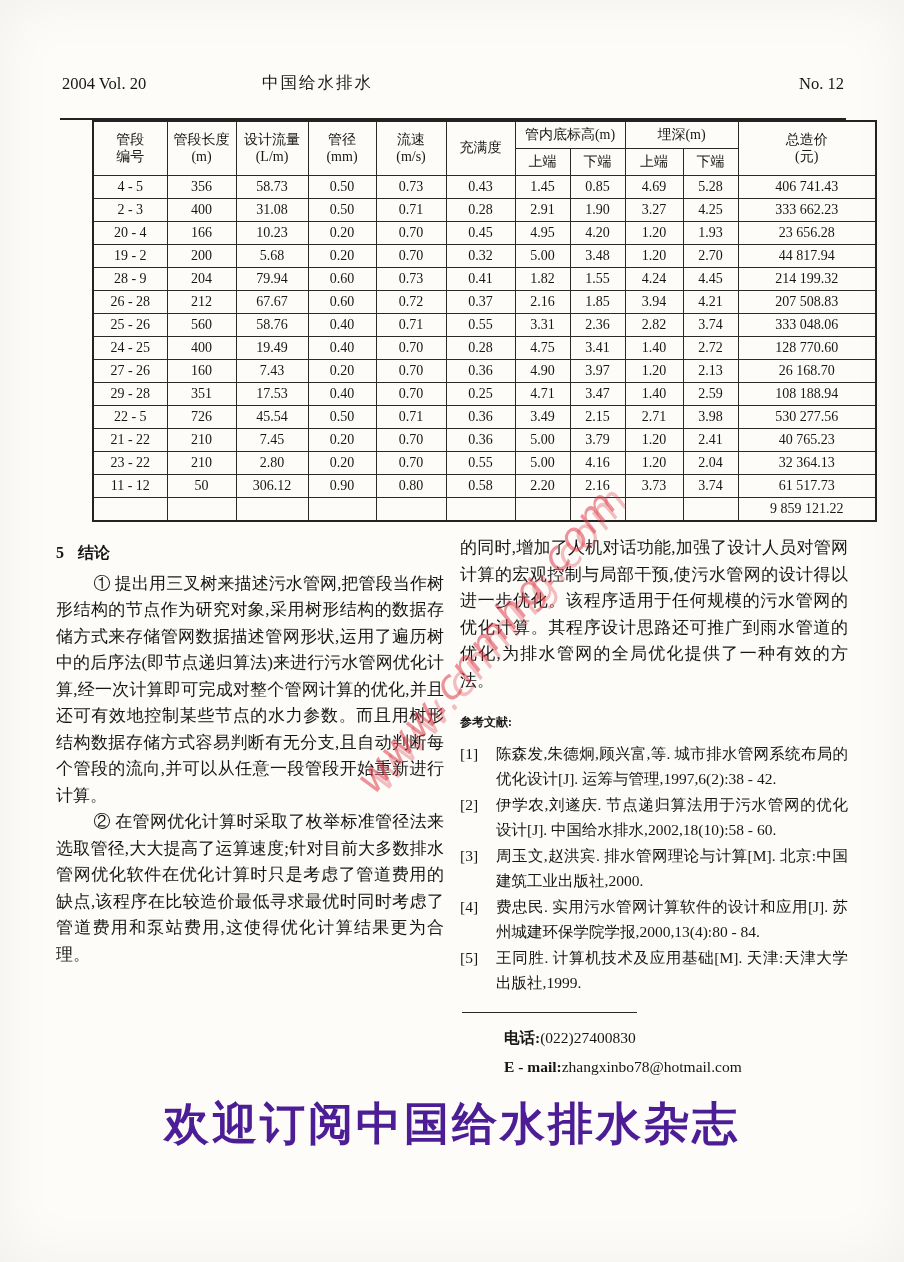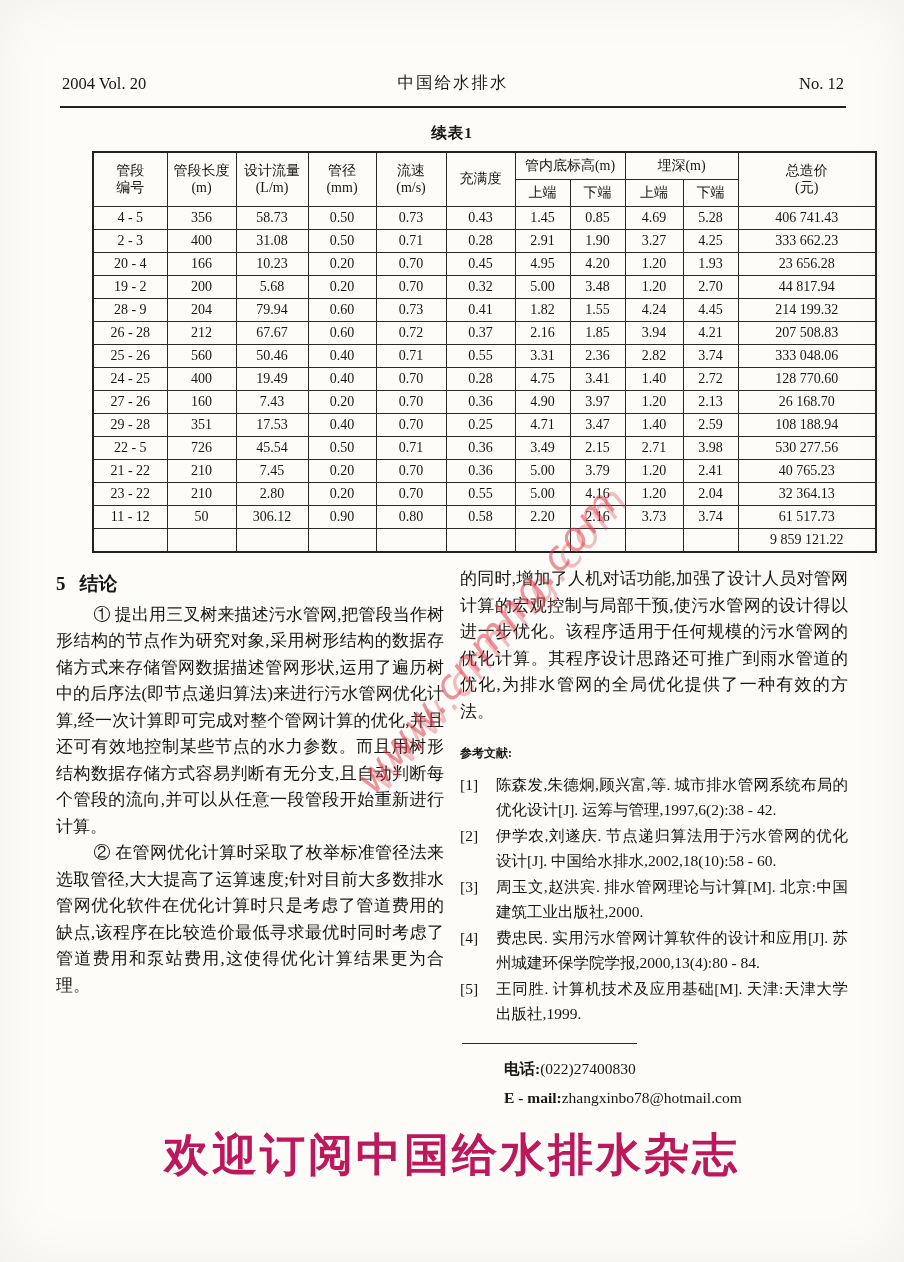--- a/index.html
+++ b/index.html
@@ -3,56 +3,56 @@
 <meta charset="utf-8">
 <style>
   html,body { margin:0; padding:0; background:#e8e6e1; }
   .page {
     position:relative; width:904px; height:1262px; margin:0 auto;
     background:#fdfcf8; overflow:hidden;
     font-family:"Liberation Serif","DejaVu Serif",serif; color:#161616;
     box-shadow: inset 0 0 60px rgba(0,0,0,0.05);
   }
   
-  .journal-header { display:flex; align-items:flex-end; padding:72px 60px 12px 62px; font-size:16.5px; }
+  .journal-header { display:flex; align-items:flex-end; padding:72px 60px 24px 62px; font-size:16.5px; }
   .jh-left  { width:200px; text-align:left;  }
-  .jh-center{ flex:1; text-align:center; letter-spacing:2px; }
+  .jh-center{ flex:1; text-align:left; letter-spacing:2px; }
   .jh-right { width:200px; text-align:right; }
   .header-rule { margin:0 58px 0 60px; border-top:2.5px solid #232323; }
 
   
   .table-caption { text-align:center; font-weight:bold; font-size:15.5px; margin:15px 0 7px 0; letter-spacing:1px; }
   table.data { border-collapse:collapse; margin-left:92px; width:783px; font-size:14px; border:2.5px solid #232323; table-layout:fixed; }
   table.data th, table.data td {
     border:1.5px solid #2a2a2a; text-align:center; vertical-align:middle;
     padding:1px 2px; height:20px; line-height:1.18; font-weight:normal; overflow:hidden;
   }
   table.data thead th { white-space:pre-line; padding:2px 1px; height:22px; }
 
   
   .columns { display:flex; gap:16px; padding:13px 56px 0 56px; }
   .col { width:50%; text-align:justify; font-size:17px; line-height:26.5px; }
-  .sec-heading { font-size:19px; font-weight:bold; margin:5px 0 4px 0; }
+  .sec-heading { font-size:16px; font-weight:bold; margin:5px 0 4px 0; }
   .sec-heading .sec-num { margin-right:14px; }
   .col p { margin:0; text-indent:2.2em; }
   .col p.no-indent { text-indent:0; }
 
   .refs-heading { font-weight:bold; font-size:12px; margin:15px 0 5px 0; }
   .ref-item { display:flex; font-size:15.5px; line-height:25.5px; }
   .ref-num { flex:none; width:36px; }
   .ref-text { flex:1; text-align:justify; }
 
   .footnote-rule { width:175px; border-top:1.5px solid #2a2a2a; margin:16px 0 10px 2px; }
   .contact-line { font-size:15.5px; line-height:29.5px; margin-left:28px; }
   .contact-label { font-weight:bold;margin-left:16px; }
 
   .banner {
     text-align:center; margin-top:12px;
     font-family:"DejaVu Sans","Liberation Sans",sans-serif;
-    font-weight:bold; font-size:45px; letter-spacing:3px; color:#be185d;
+    font-weight:bold; font-size:45px; letter-spacing:3px; color:#4c1d95;
   }
   .page-footer { text-align:center; font-size:15.5px; font-weight:bold; margin-top:16px; letter-spacing:4px; }
 
   .watermark {
     position:absolute; left:346px; top:772px; z-index:5; pointer-events:none;
     transform-origin:0 0; transform:rotate(-50deg);
     font-family:"DejaVu Sans","Liberation Sans",sans-serif; font-style:italic;
     font-size:40px; letter-spacing:3px;
     color:rgba(220,60,72,0.55);
     text-shadow:10px 7px 0 rgba(220,60,72,0.33);
@@ -65,21 +65,20 @@
 
   <div class="watermark">www.cnmhg.com</div>
 
   <div class="journal-header">
     <span class="jh-left">2004 Vol. 20</span>
     <span class="jh-center">中国给水排水</span>
     <span class="jh-right">No. 12</span>
   </div>
   <div class="header-rule"></div>
 
-  <div class="table-caption">续表1</div>
 
   <table class="data">
     <colgroup>
       <col style="width:74px">
         <col style="width:69px">
         <col style="width:72px">
         <col style="width:68px">
       <col style="width:70px">
         <col style="width:69px">
         <col style="width:55px">
@@ -188,21 +187,21 @@
           <td>0.37</td>
           <td>2.16</td>
           <td>1.85</td>
           <td>3.94</td>
           <td>4.21</td>
           <td>207 508.83</td>
         </tr>
         <tr>
           <td>25 - 26</td>
           <td>560</td>
-          <td>50.46</td>
+          <td>58.76</td>
           <td>0.40</td>
           <td>0.71</td>
           <td>0.55</td>
           <td>3.31</td>
           <td>2.36</td>
           <td>2.82</td>
           <td>3.74</td>
           <td>333 048.06</td>
         </tr>
         <tr>

